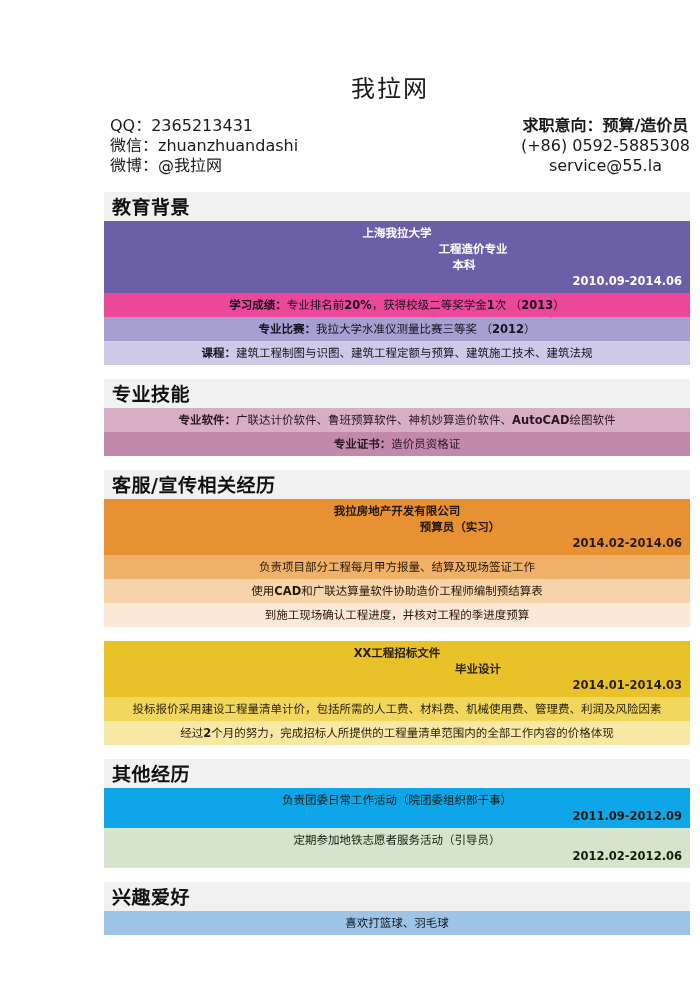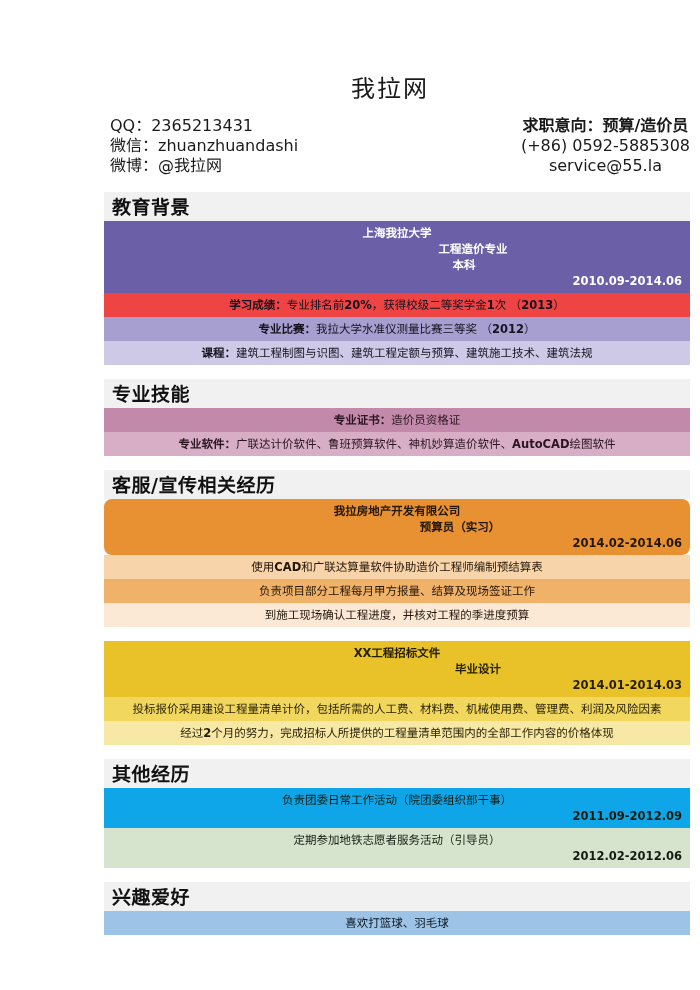--- a/index.html
+++ b/index.html
@@ -91,33 +91,33 @@
   .row .c-tag   { flex: 0 0 auto; }
   .row .c-date  { margin-left: auto; text-align: right; white-space: nowrap; }
 
   .row.title-row { font-weight: 700; }
   .row.full .c-main { flex: 1 1 auto; }
 
   b, .b { font-weight: 700; }
 
   
   .edu-r1 { background: #6b5fa7; color: #ffffff; }
-  .edu-r2 { background: #ef4444; color: #16121f; }
+  .edu-r2 { background: #ec4899; color: #16121f; }
   .edu-r3 { background: #a79fd0; color: #16121f; }
   .edu-r4 { background: #cec9e7; color: #16121f; }
 
   .edu-r1 .c-mid { margin-left: 152px; }
   .edu-r1 .c-tag { margin-left: 134px; }
 
   
   .skl-r1 { background: #c389ab; color: #2a1520; }
   .skl-r2 { background: #d7aec6; color: #2a1520; }
 
   
-  .wrk-r1 { background: #e89132; color: #23160a; border-radius: 8px; }
+  .wrk-r1 { background: #e89132; color: #23160a; }
   .wrk-r2 { background: #f0b268; color: #23160a; }
   .wrk-r3 { background: #f7d4a9; color: #23160a; }
   .wrk-r4 { background: #fbe9d6; color: #23160a; }
 
   .wrk-r1 .c-mid { margin-left: 126px; }
 
   
   .prj-r1 { background: #e9c229; color: #241d04; }
   .prj-r2 { background: #f2d75e; color: #241d04; justify-content: center; }
   .prj-r3 { background: #f8e8a6; color: #241d04; }
@@ -172,44 +172,44 @@
       </div>
 
       <div class="row full edu-r4">
         <span class="c-main"><b>课程：</b><span>建筑工程制图与识图、建筑工程定额与预算、建筑施工技术、建筑法规</span></span>
       </div>
     </div>
 
     <div class="section">
       <div class="section-header">专业技能</div>
 
+      <div class="row full skl-r2">
+        <span class="c-main"><b>专业软件：</b><span>广联达计价软件、鲁班预算软件、神机妙算造价软件、</span><b>AutoCAD</b><span>绘图软件</span></span>
+      </div>
+
       <div class="row full skl-r1">
         <span class="c-main"><b>专业证书：</b><span>造价员资格证</span></span>
-      </div>
-
-      <div class="row full skl-r2">
-        <span class="c-main"><b>专业软件：</b><span>广联达计价软件、鲁班预算软件、神机妙算造价软件、</span><b>AutoCAD</b><span>绘图软件</span></span>
       </div>
     </div>
 
     <div class="section">
       <div class="section-header">客服/宣传相关经历</div>
 
       <div class="row title-row wrk-r1">
         <span class="c-main">我拉房地产开发有限公司</span>
         <span class="c-mid">预算员（实习）</span>
         <span class="c-date">2014.02-2014.06</span>
       </div>
 
+      <div class="row full wrk-r2">
+        <span class="c-main">负责项目部分工程每月甲方报量、结算及现场签证工作</span>
+      </div>
+
       <div class="row full wrk-r3">
         <span class="c-main"><span>使用</span><b>CAD</b><span>和广联达算量软件协助造价工程师编制预结算表</span></span>
-      </div>
-
-      <div class="row full wrk-r2">
-        <span class="c-main">负责项目部分工程每月甲方报量、结算及现场签证工作</span>
       </div>
 
       <div class="row full wrk-r4">
         <span class="c-main">到施工现场确认工程进度，并核对工程的季进度预算</span>
       </div>
     </div>
 
     <div class="section">
       <div class="row title-row prj-r1">
         <span class="c-main"><b>XX</b><span>工程招标文件</span></span>

